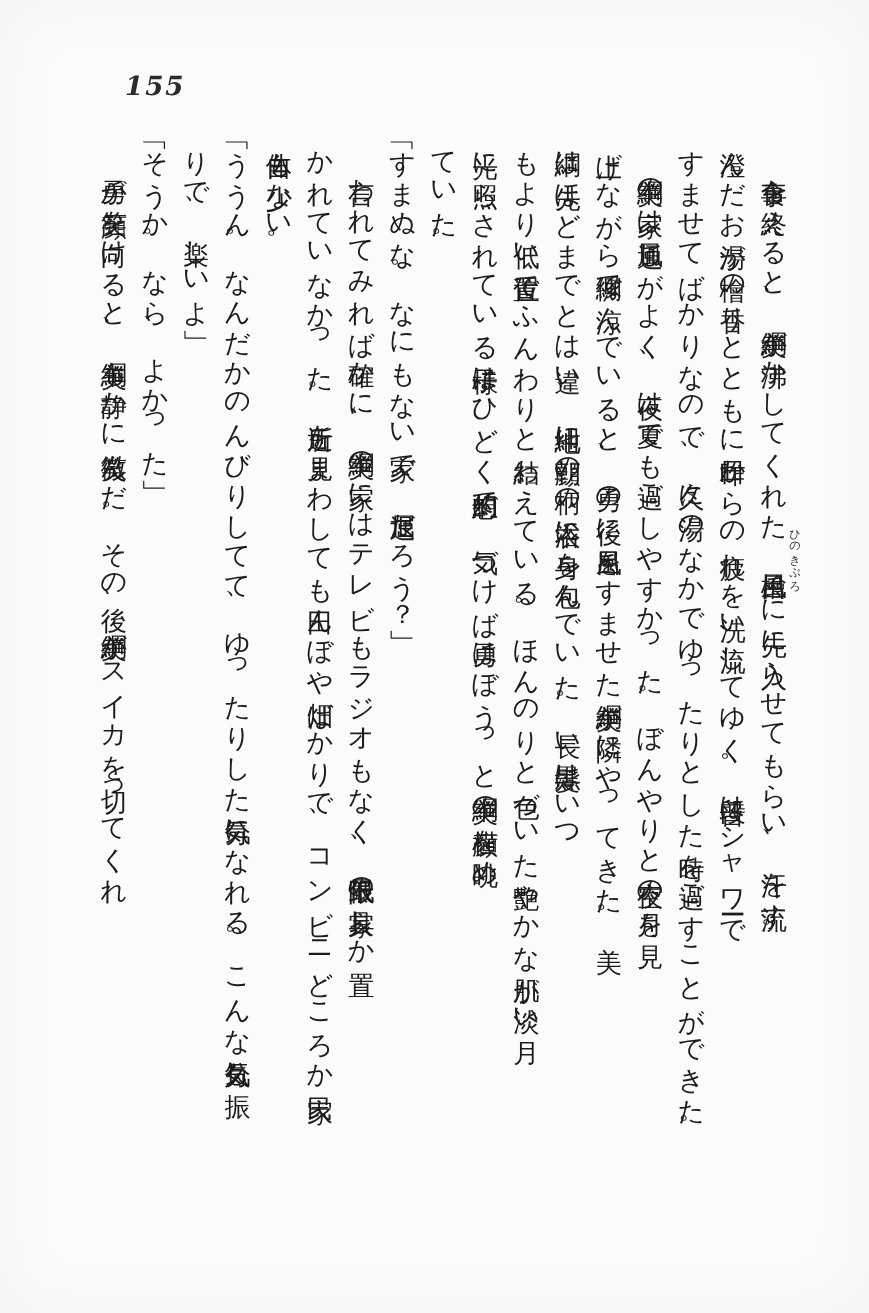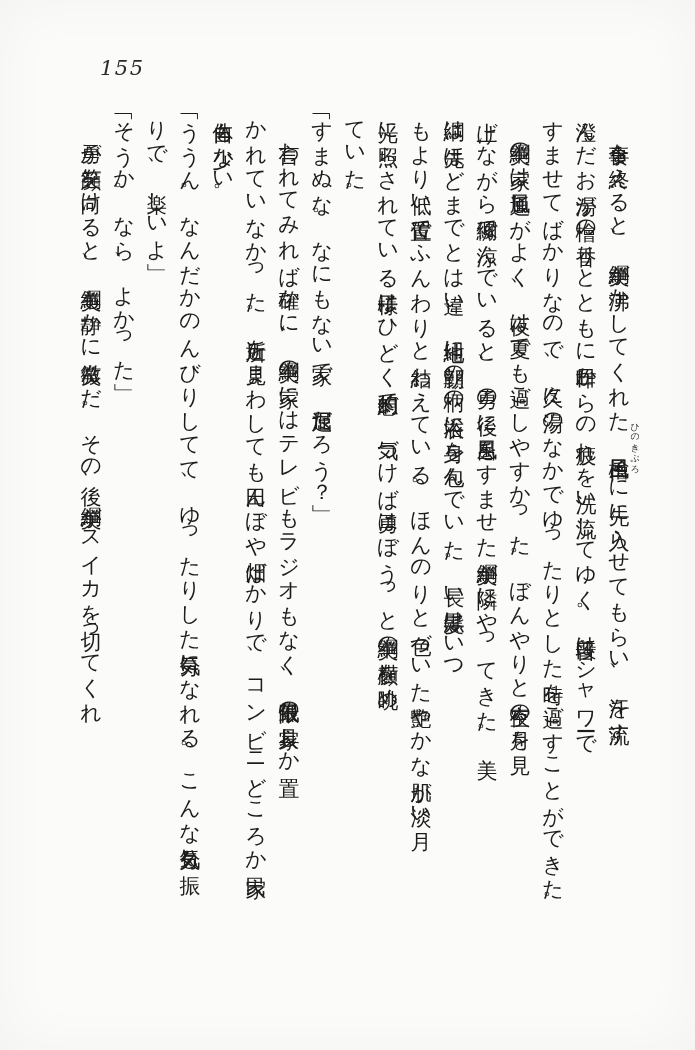--- a/index.html
+++ b/index.html
@@ -17,20 +17,21 @@
     box-shadow: inset 0 0 60px rgba(0,0,0,0.035);
   }
   .page-number {
     position: absolute;
     top: 56px;
     left: 100px;
     font-size: 21px;
     font-style: italic;
     letter-spacing: 1.5px;
     color: #2b2b2b;
+    font-weight: bold;
   }
   .text-block {
     position: absolute;
     top: 106px;
     right: 55px;
     height: 845px;
     writing-mode: vertical-rl;
     text-orientation: mixed;
     font-size: 21px;
     line-height: 33px;

